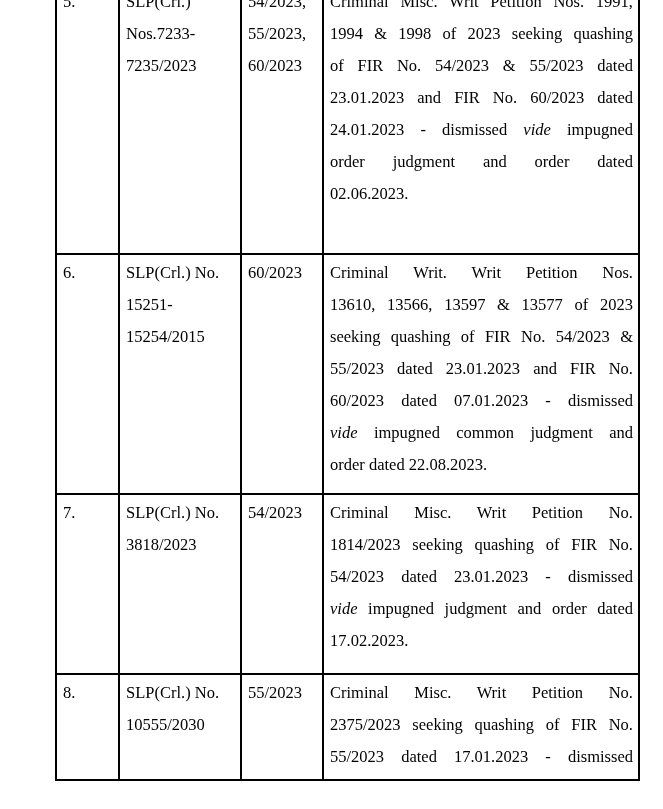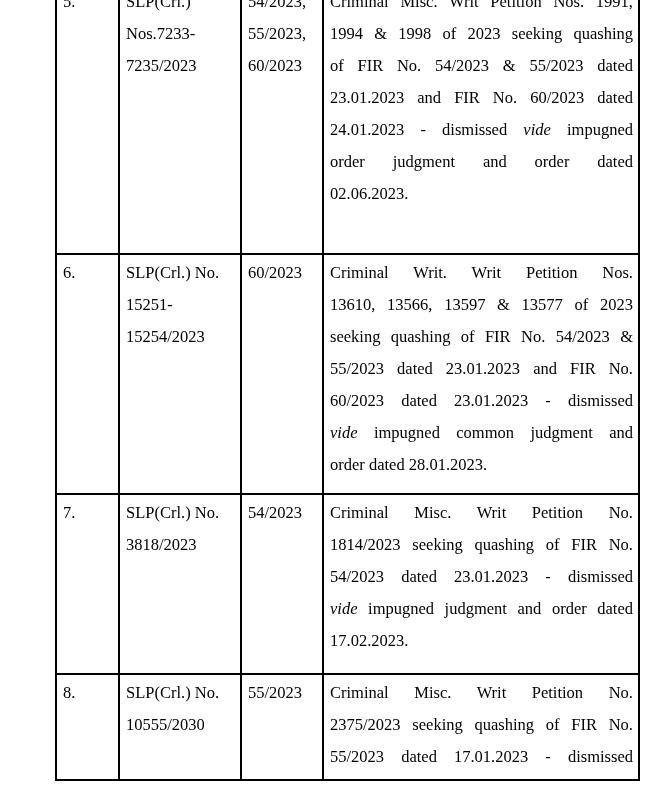--- a/index.html
+++ b/index.html
@@ -96,33 +96,33 @@
           </td>
   </tr>
 
   <tr class="doc-row">
     <td class="col-serial">
             <div class="txt-line">6.</div>
           </td>
     <td class="col-slp">
             <div class="txt-line">SLP(Crl.) No.</div>
             <div class="txt-line">15251-</div>
-            <div class="txt-line">15254/2023</div>
+            <div class="txt-line">15254/2015</div>
           </td>
     <td class="col-fir">
             <div class="txt-line">60/2023</div>
           </td>
     <td class="col-desc">
             <div class="desc-line">Criminal Writ. Writ Petition Nos.</div>
             <div class="desc-line">13610, 13566, 13597 &amp; 13577 of 2023</div>
             <div class="desc-line">seeking quashing of FIR No. 54/2023 &amp;</div>
             <div class="desc-line">55/2023 dated 23.01.2023 and FIR No.</div>
-            <div class="desc-line">60/2023 dated 23.01.2023 - dismissed</div>
+            <div class="desc-line">60/2023 dated 07.01.2023 - dismissed</div>
             <div class="desc-line"><i>vide</i> impugned common judgment and</div>
-            <div class="desc-line last-line">order dated 28.01.2023.</div>
+            <div class="desc-line last-line">order dated 22.08.2023.</div>
           </td>
   </tr>
 
   <tr class="doc-row">
     <td class="col-serial">
             <div class="txt-line">7.</div>
           </td>
     <td class="col-slp">
             <div class="txt-line">SLP(Crl.) No.</div>
             <div class="txt-line">3818/2023</div>

